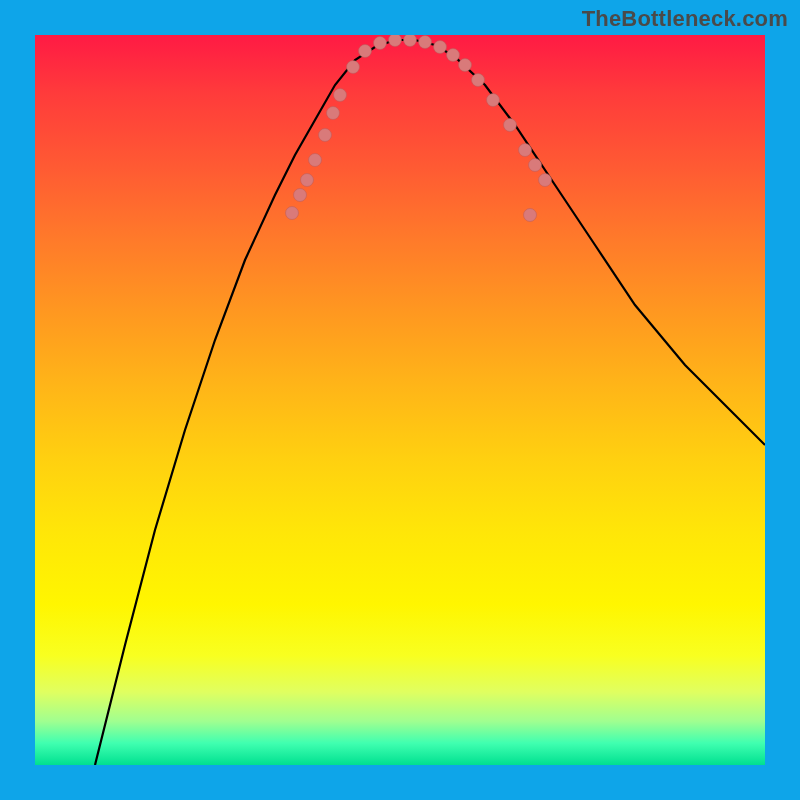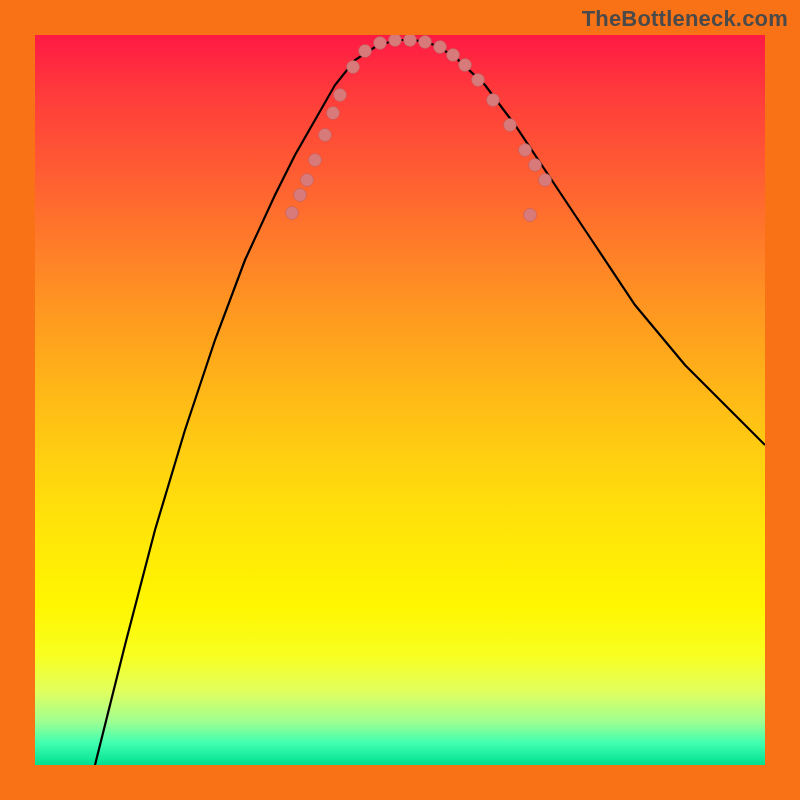--- a/index.html
+++ b/index.html
@@ -7,21 +7,21 @@
     padding: 0;
     width: 800px;
     height: 800px;
     background: #000;
     overflow: hidden;
   }
   .frame {
     position: relative;
     width: 800px;
     height: 800px;
-    background: #f97316;
+    background: #0ea5e9;
   }
   .plot-area {
     position: absolute;
     left: 35px;
     top: 35px;
     width: 730px;
     height: 730px;
     background: linear-gradient(to bottom,
       #ff1a44 0%,
       #ff3b3b 8%,

